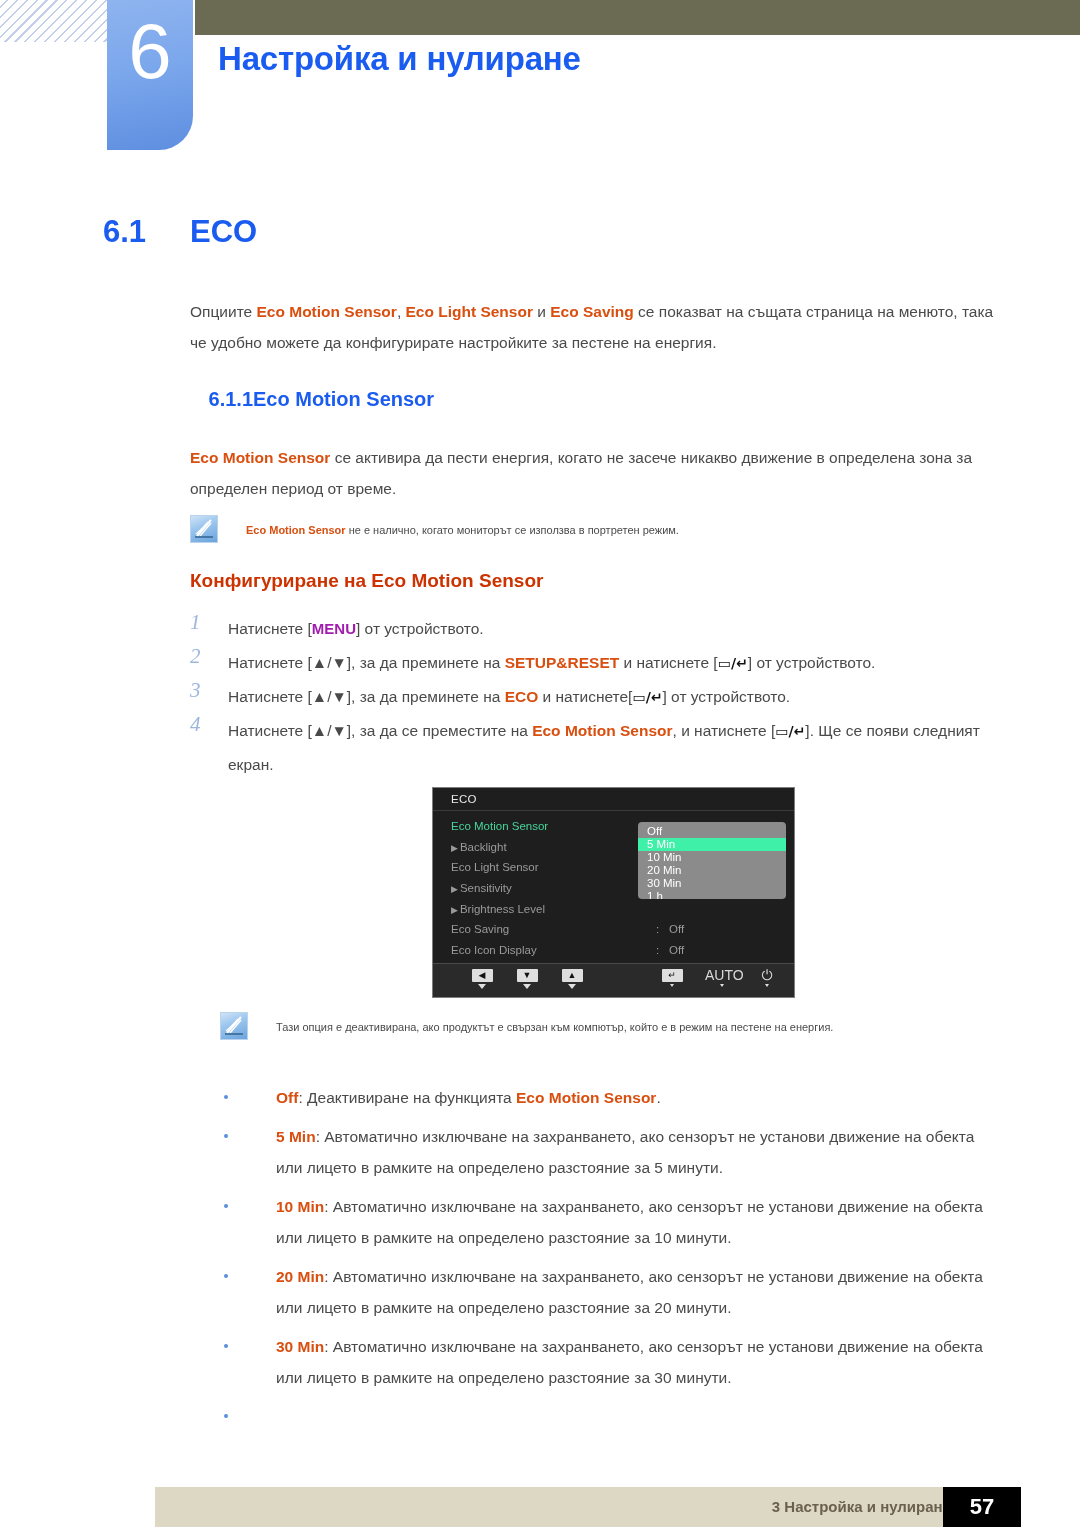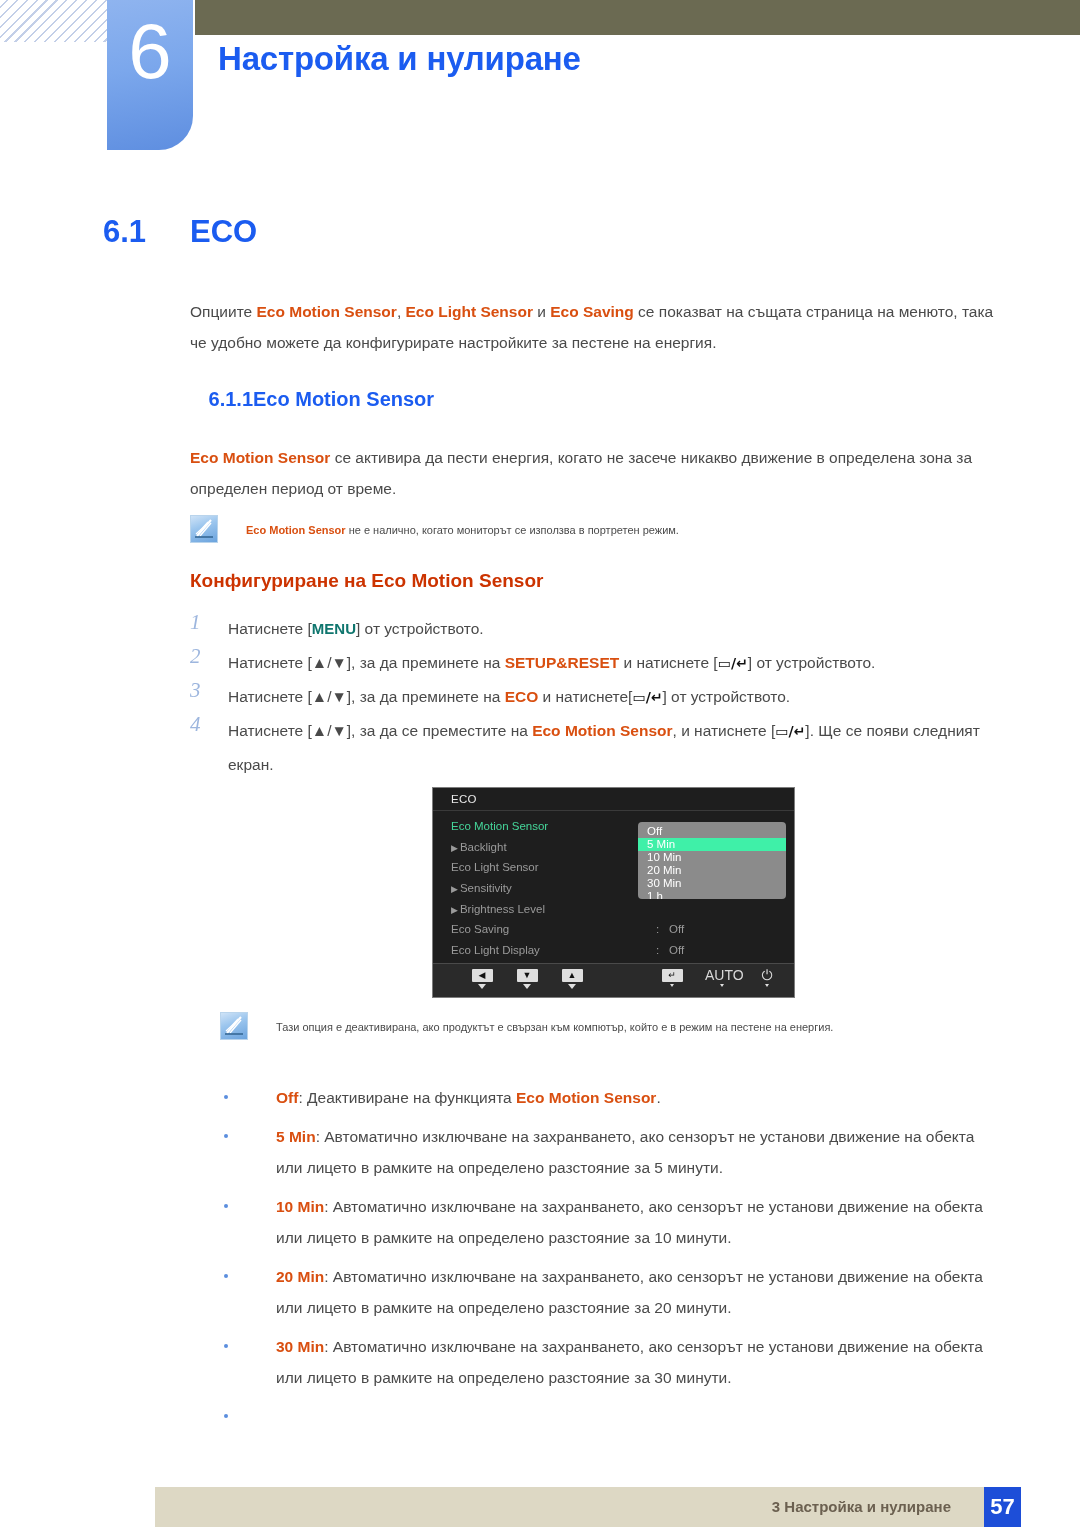--- a/index.html
+++ b/index.html
@@ -81,21 +81,21 @@
 
   
   .steps { position: absolute; left: 190px; top: 612px; width: 812px; }
   .step { position: relative; min-height: 34px; padding-left: 38px; }
   .step .snum {
     position: absolute; left: 0; top: -2px;
     color: #9db6de; font-size: 21px; font-style: italic;
     font-family: "Liberation Serif", serif;
   }
   .step .stxt { color:#4a4a4a; font-size: 15.5px; line-height: 34px; }
-  .key { font-weight: bold; color: #0f766e; font-size: 15px; }
+  .key { font-weight: bold; color: #a21caf; font-size: 15px; }
   .kglyph { font-family:"DejaVu Sans", sans-serif; font-weight:bold; font-size:14px; color:#111; }
 
   
   .osd {
     position: absolute; left: 432px; top: 787px;
     width: 363px; height: 211px;
     background: #1e1e1e; border: 1px solid #7d7d7d;
   }
   .osd-title {
     position: absolute; left: 18px; top: 5px;
@@ -159,22 +159,22 @@
   
   .footer-bar {
     position: absolute; left: 155px; bottom: 0; width: 866px; height: 40px;
     background: #ddd8c4;
   }
   .footer-txt {
     position: absolute; right: 70px; top: 11px;
     color: #6b6050; font-size: 15px; font-weight: bold;
   }
   .footer-page {
-    position: absolute; right: 0px; top: 0; width: 37px; height: 40px;
-    background: #1d4ed8; color: #ffffff;
+    position: absolute; right: 0px; top: 0; width: 78px; height: 40px;
+    background: #000000; color: #ffffff;
     font-size: 22px; font-weight: bold;
     display:flex; align-items:center; justify-content:center;
   }
 </style>
 </head>
 <body>
 
 <div class="page">
 
   <div class="hatch"></div>
@@ -257,21 +257,21 @@
       </div>
       <div class="osd-row">
         <span class="arw">▶</span><span>Brightness Level</span>
       </div>
       <div class="osd-row">
         <span>Eco Saving</span>
         <span class="colon">:</span>
         <span class="val">Off</span>
       </div>
       <div class="osd-row">
-        <span>Eco Light Display</span>
+        <span>Eco Icon Display</span>
         <span class="colon">:</span>
         <span class="val">Off</span>
       </div>
     </div>
 
     <div class="osd-drop">
       <div class="drop-item">Off</div>
       <div class="drop-item hl">5 Min</div>
       <div class="drop-item">10 Min</div>
       <div class="drop-item">20 Min</div>

